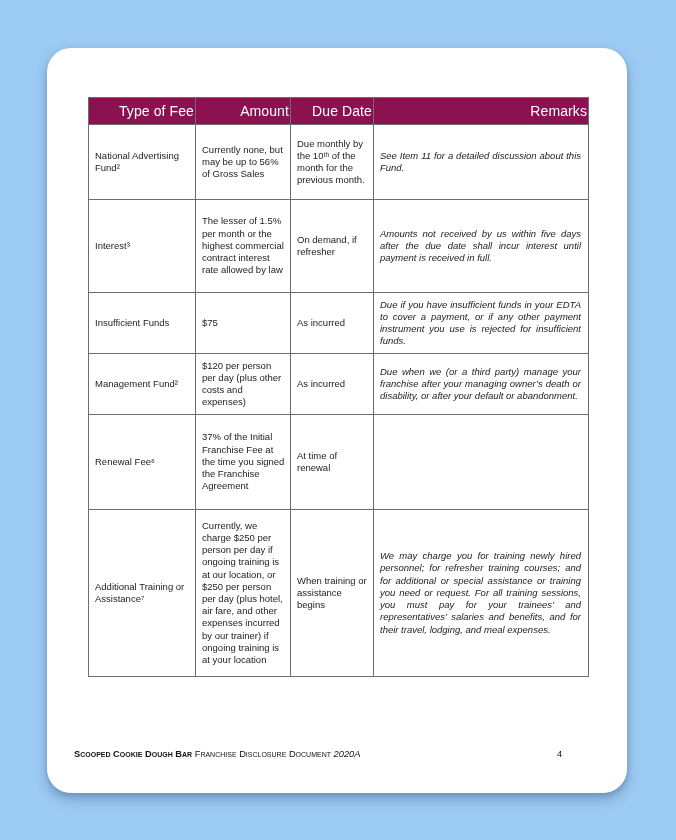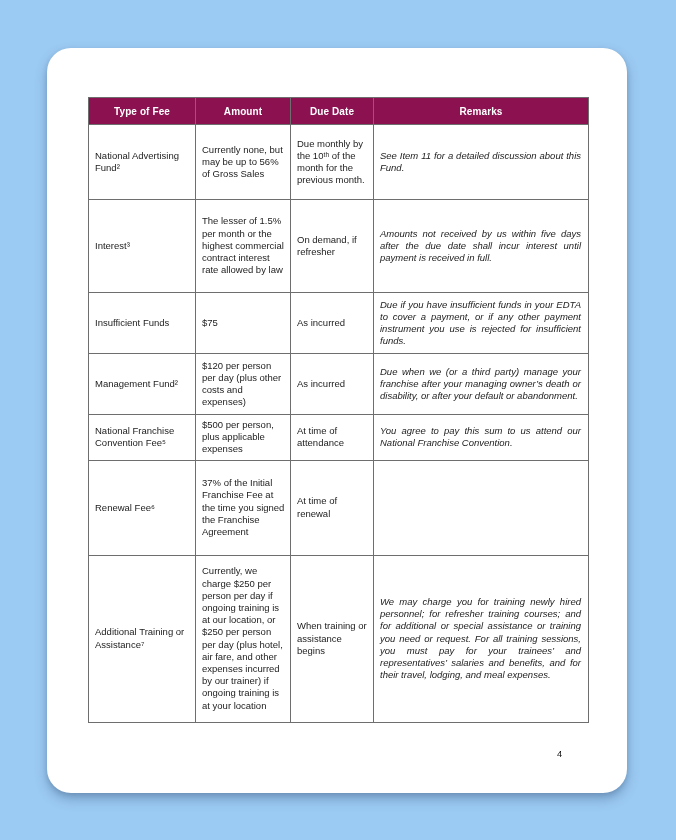--- a/index.html
+++ b/index.html
@@ -32,24 +32,24 @@
     border-collapse: collapse;
     table-layout: fixed;
   }
   .fee-table th, .fee-table td {
     border: 1px solid #6e6e6e;
     overflow: hidden;
   }
   .fee-table th {
     background: #8B1150;
     color: #ffffff;
-    font-size: 10px;
-    font-weight: bold;
+    font-size: 14px;
+    font-weight: normal;
     height: 24px;
-    text-align: center;
+    text-align: right;
     letter-spacing: 0.1px;
   }
   .fee-table td {
     font-size: 9.5px;
     line-height: 12.2px;
     color: #1c1c1c;
     padding: 4px 5px 4px 6px;
     vertical-align: middle;
     text-align: left;
   }
@@ -131,37 +131,32 @@
         <td>$75</td>
         <td>As incurred</td>
         <td class="remarks-cell">Due if you have insufficient funds in your EDTA to cover a payment, or if any other payment instrument you use is rejected for insufficient funds.</td>
       </tr>
       <tr class="r3">
         <td>Management Fund²</td>
         <td>$120 per person per day (plus other costs and expenses)</td>
         <td>As incurred</td>
         <td class="remarks-cell">Due when we (or a third party) manage your franchise after your managing owner’s death or disability, or after your default or abandonment.</td>
       </tr>
-      <tr class="r4">
-        <td>National Franchise Convention Fee⁵</td>
-        <td>$500 per person, plus applicable expenses</td>
-        <td>At time of attendance</td>
-        <td class="remarks-cell">You agree to pay this sum to us attend our National Franchise Convention.</td>
-      </tr>
       <tr class="r5">
         <td>Renewal Fee⁶</td>
         <td>37% of the Initial Franchise Fee at the time you signed the Franchise Agreement</td>
         <td>At time of renewal</td>
         <td class="remarks-cell"></td>
       </tr>
       <tr class="r6">
         <td>Additional Training or Assistance⁷</td>
         <td>Currently, we charge $250 per person per day if ongoing training is at our location, or $250 per person per day (plus hotel, air fare, and other expenses incurred by our trainer) if ongoing training is at your location</td>
         <td>When training or assistance begins</td>
         <td class="remarks-cell">We may charge you for training newly hired personnel; for refresher training courses; and for additional or special assistance or training you need or request. For all training sessions, you must pay for your trainees’ and representatives’ salaries and benefits, and for their travel, lodging, and meal expenses.</td>
       </tr>
     </tbody>
   </table>
 
+  <div class="footer"><span class="brand">Scooped Cookie Dough Bar</span> <span class="doc-title">Franchise Disclosure Document</span> <span class="edition">2020A</span></div>
 
   <div class="page-number">4</div>
 
 </div>
 
 </body></html>

